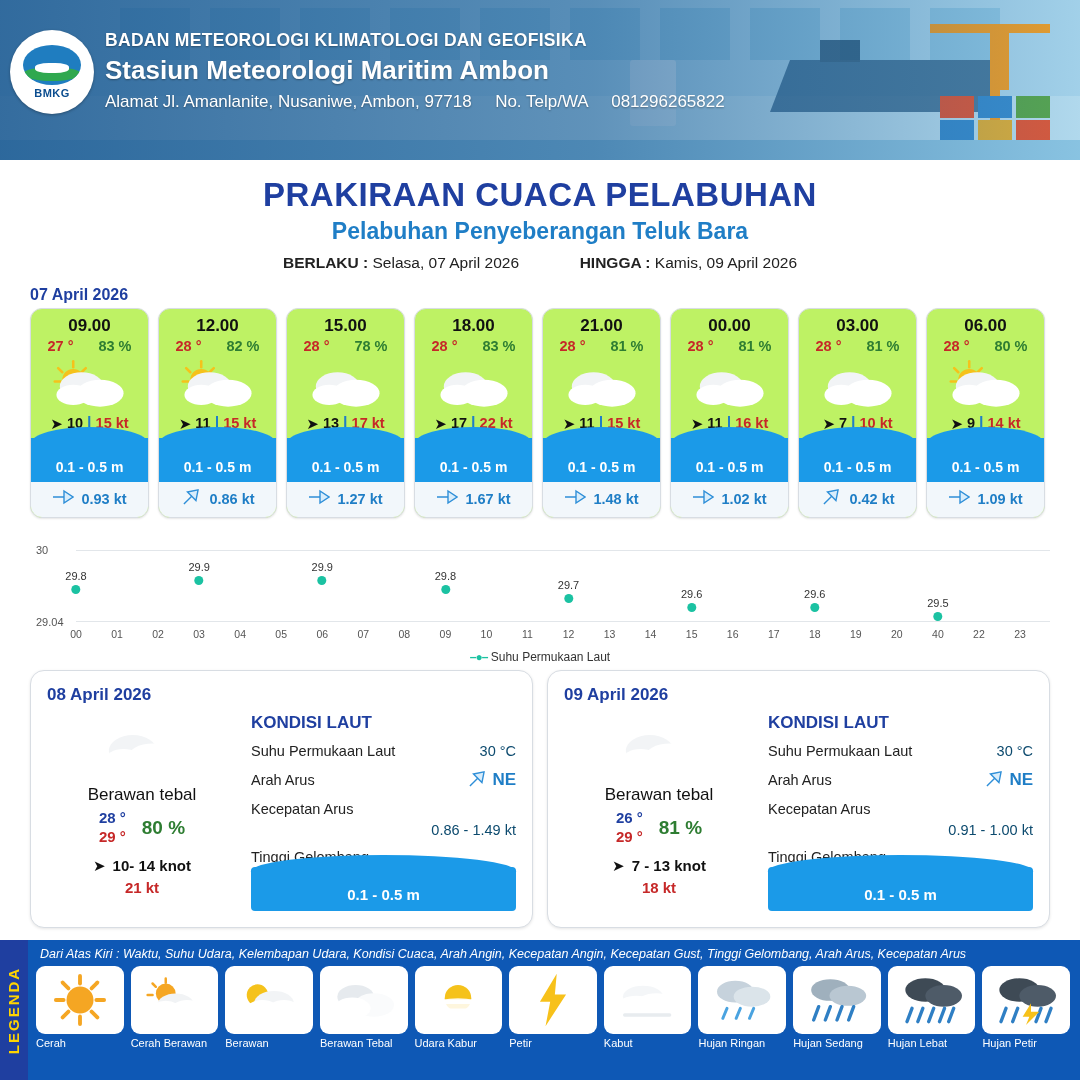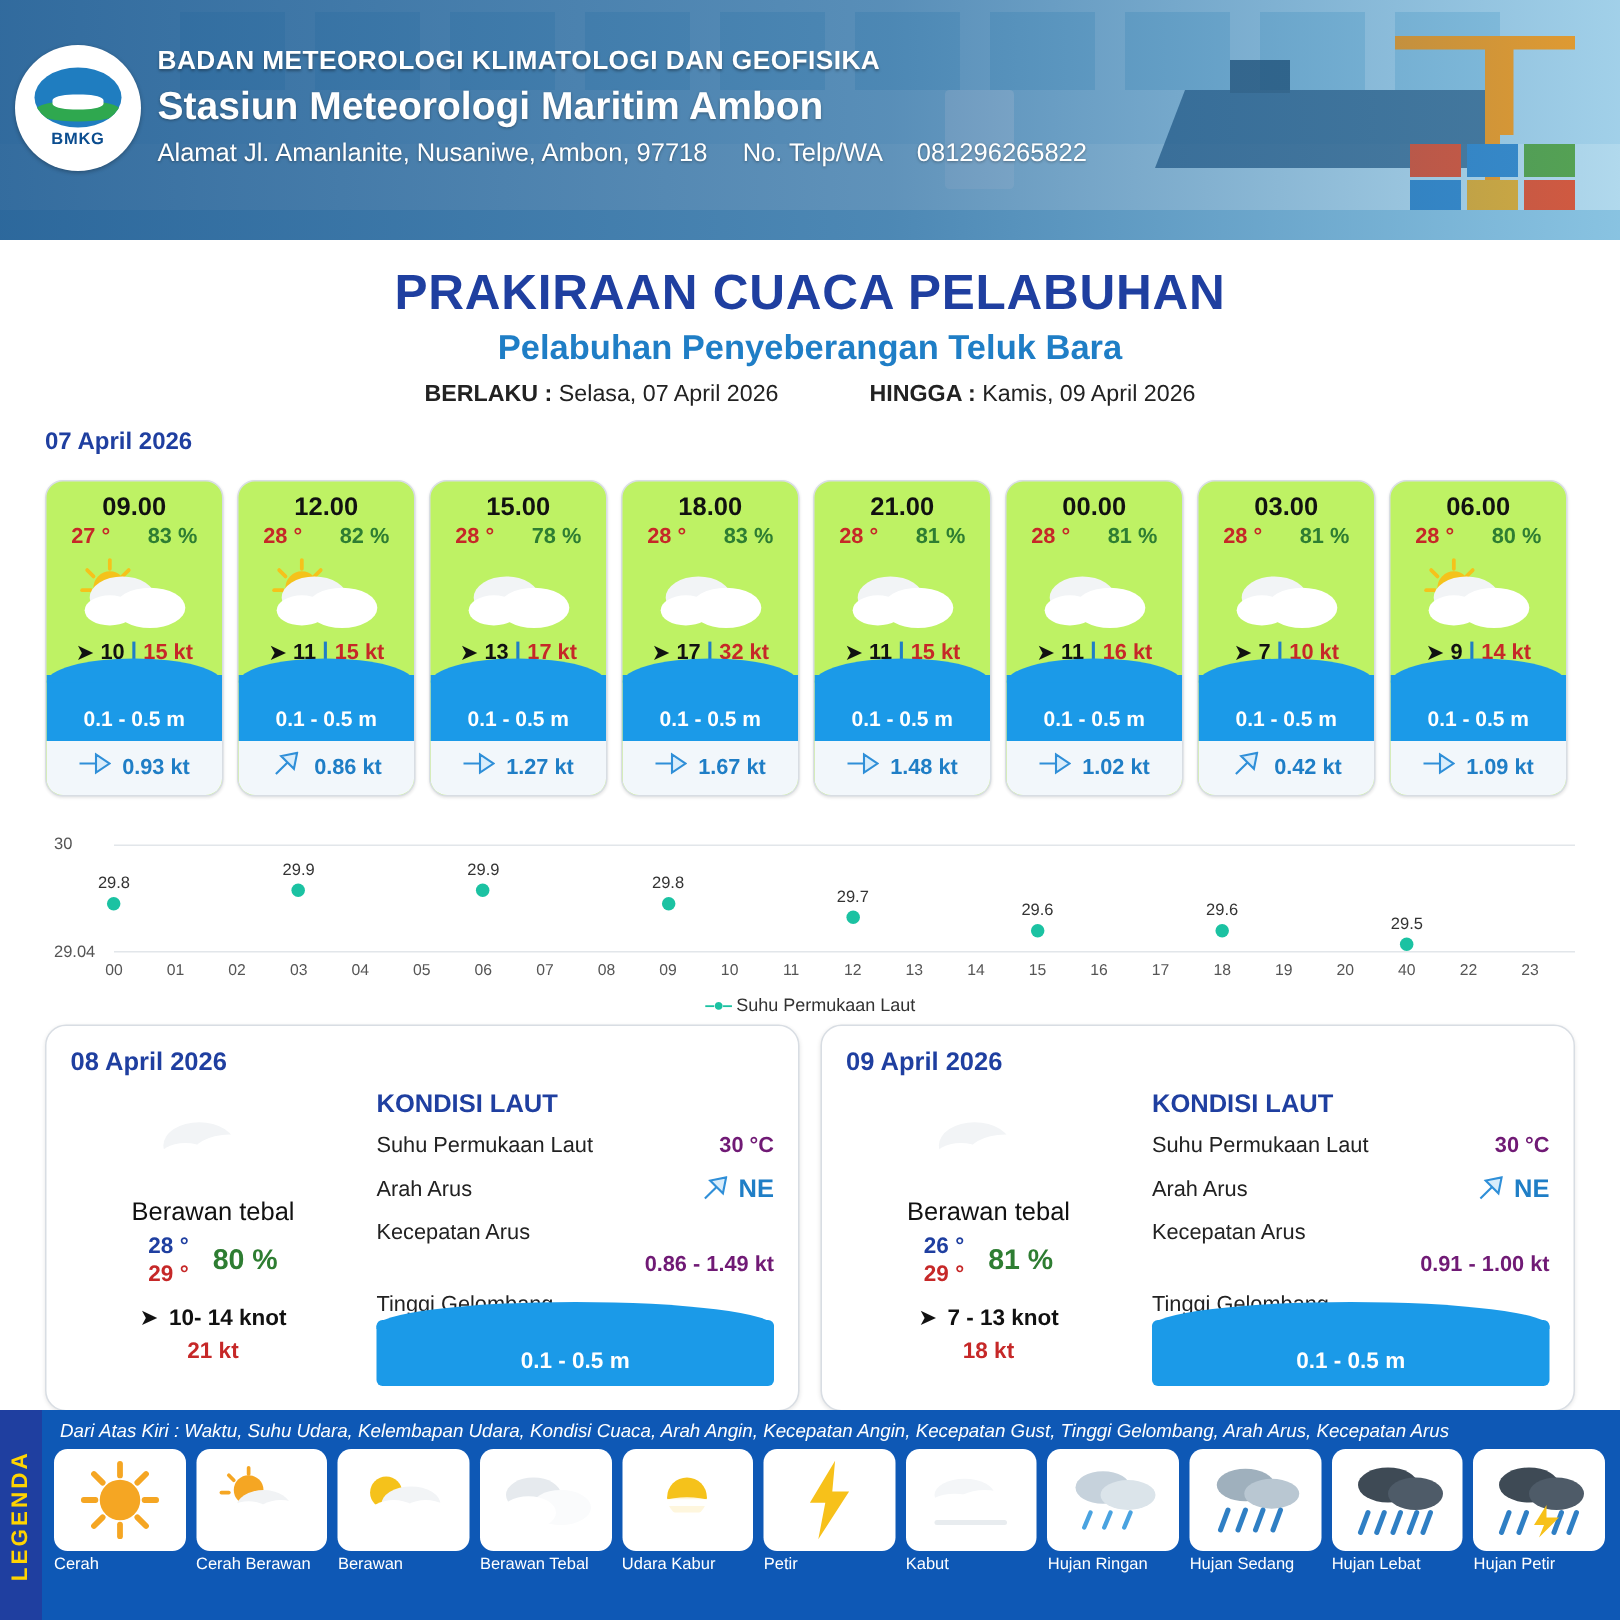--- a/index.html
+++ b/index.html
@@ -44,21 +44,21 @@
     text-align:center; color:#1f3fa0; font-size:33px; font-weight:bold;
     letter-spacing:.5px; margin-top:16px;
   }
   .title-sub {
     text-align:center; color:#1f7ec6; font-size:23px; font-weight:bold; margin-top:4px;
   }
   .validity { text-align:center; margin-top:9px; font-size:15.5px; color:#222; }
   .validity .lbl { font-weight:bold; }
   .validity .gap { display:inline-block; width:52px; }
 
-  .date-label { margin:14px 0 16px 30px; color:#1f3fa0; font-size:16px; font-weight:bold; }
+  .date-label { margin:14px 0 4px 30px; color:#1f3fa0; font-size:16px; font-weight:bold; }
 
   
   .cards { display:flex; gap:9px; padding:0 30px; }
   .card {
     width:119px; background:#bef264; border:1px solid #d8dde3; border-radius:12px;
     overflow:hidden; box-shadow:0 1px 2px rgba(0,0,0,.10);
   }
   .c-time { text-align:center; font-size:17px; font-weight:bold; color:#111; padding:7px 0 2px; }
   .c-th { display:flex; justify-content:space-around; align-items:baseline; padding:0 4px 2px; }
   .c-temp { color:#c62828; font-size:14.5px; font-weight:bold; }
@@ -104,21 +104,21 @@
   .p-th { display:flex; align-items:center; justify-content:center; gap:16px; margin-top:4px; }
   .p-temps { color:#c62828; font-size:15px; font-weight:bold; line-height:1.25; }
   .p-temps .b { color:#1f3fa0; }
   .p-hum { color:#2e7d32; font-size:19px; font-weight:bold; }
   .p-wind { display:flex; align-items:center; justify-content:center; gap:7px; margin-top:10px; }
   .p-wind .v { font-size:15px; font-weight:bold; color:#111; }
   .p-gust { text-align:center; color:#c62828; font-size:15px; font-weight:bold; margin-top:5px; }
   .p-right { flex:1; padding-left:4px;margin-top:28px; }
   .p-title { color:#1f3fa0; font-size:17px; font-weight:bold; margin-bottom:10px; }
   .kv { display:flex; justify-content:space-between; align-items:center; font-size:14.5px; color:#222; margin-bottom:11px; }
-  .kv .val { color:#701a75; font-weight:bold; }
+  .kv .val { color:#0c4a6e; font-weight:normal; }
   .kv.stack { display:block; }
   .kv.stack .val { display:block; text-align:right; margin-top:5px; }
   .wave-pill { position:relative; background:#1b9ae8; border-radius:4px; height:44px; margin-top:2px; }
   .wave-pill::before { content:""; position:absolute; top:-12px; left:0; right:0; height:18px; background:#1b9ae8; border-radius:55% 55% 0 0 / 100% 100% 0 0; }
   .wave-pill span { position:absolute; bottom:8px; left:0; right:0; text-align:center; color:#fff; font-weight:bold; font-size:15px; }
   .ne { color:#1f7ec6; font-weight:bold; font-size:17px; }
 
   
   .legend-wrap { position:absolute; left:0; right:0; bottom:0; height:140px; background:#0e58b5; }
   .legend-side {
@@ -322,21 +322,21 @@
         <svg width="84" height="52" viewBox="0 0 100 62">
           <ellipse cx="40" cy="34" rx="26" ry="17" fill="#f2f4f6"></ellipse>
           <ellipse cx="62" cy="42" rx="28" ry="16" fill="#ffffff"></ellipse>
           <ellipse cx="30" cy="44" rx="20" ry="12" fill="#ffffff"></ellipse>
         </svg>
       </div>
       <div class="c-wind">
         <span class="arrow-blk">➤</span>
         <span class="w-dir">17</span>
         <span class="w-sep">|</span>
-        <span class="w-gust">32 kt</span>
+        <span class="w-gust">22 kt</span>
       </div>
       <div class="wave-band">
         <div class="wave-txt">0.1 - 0.5 m</div>
       </div>
       <div class="c-cur">
         <span><svg width="22" height="16" viewBox="0 0 22 16" style="transform:rotate(0deg)">
             <path d="M1 8 L12 8 L12 2 L21 8 L12 14 L12 8 Z" fill="#d9edfb" stroke="#2f8fd8" stroke-width="1.4"></path>
           </svg></span>
         <span class="cur-val">1.67 kt</span>
       </div>

